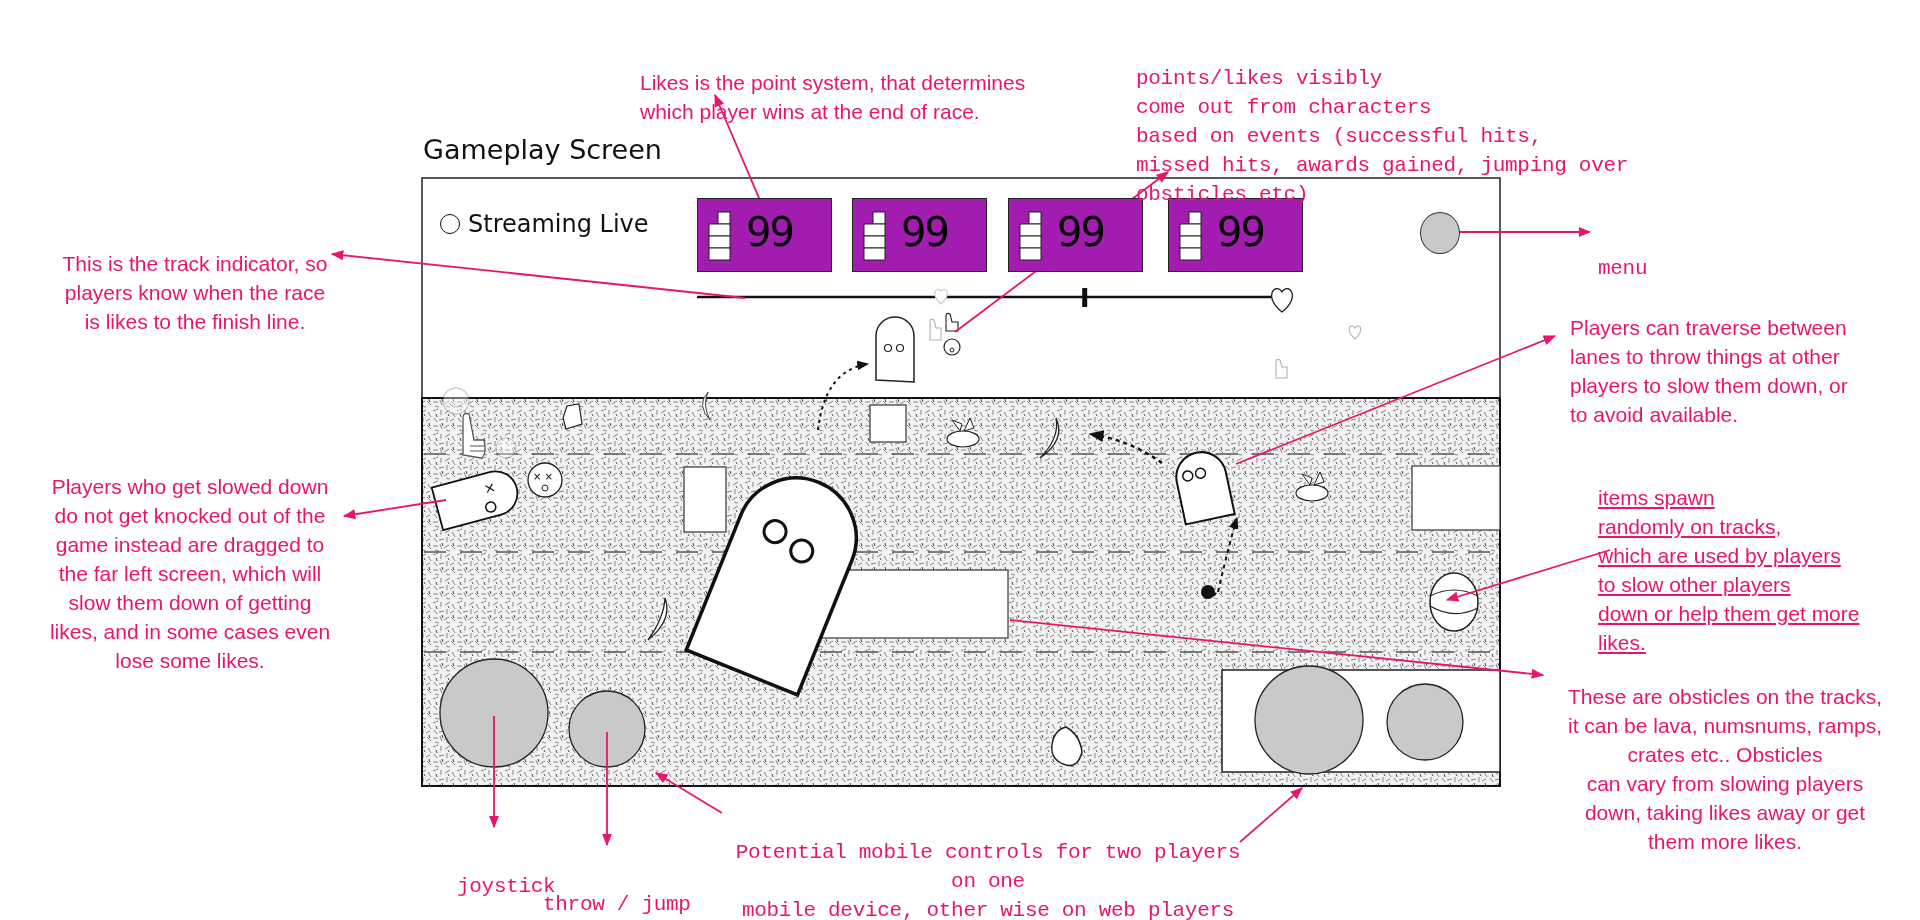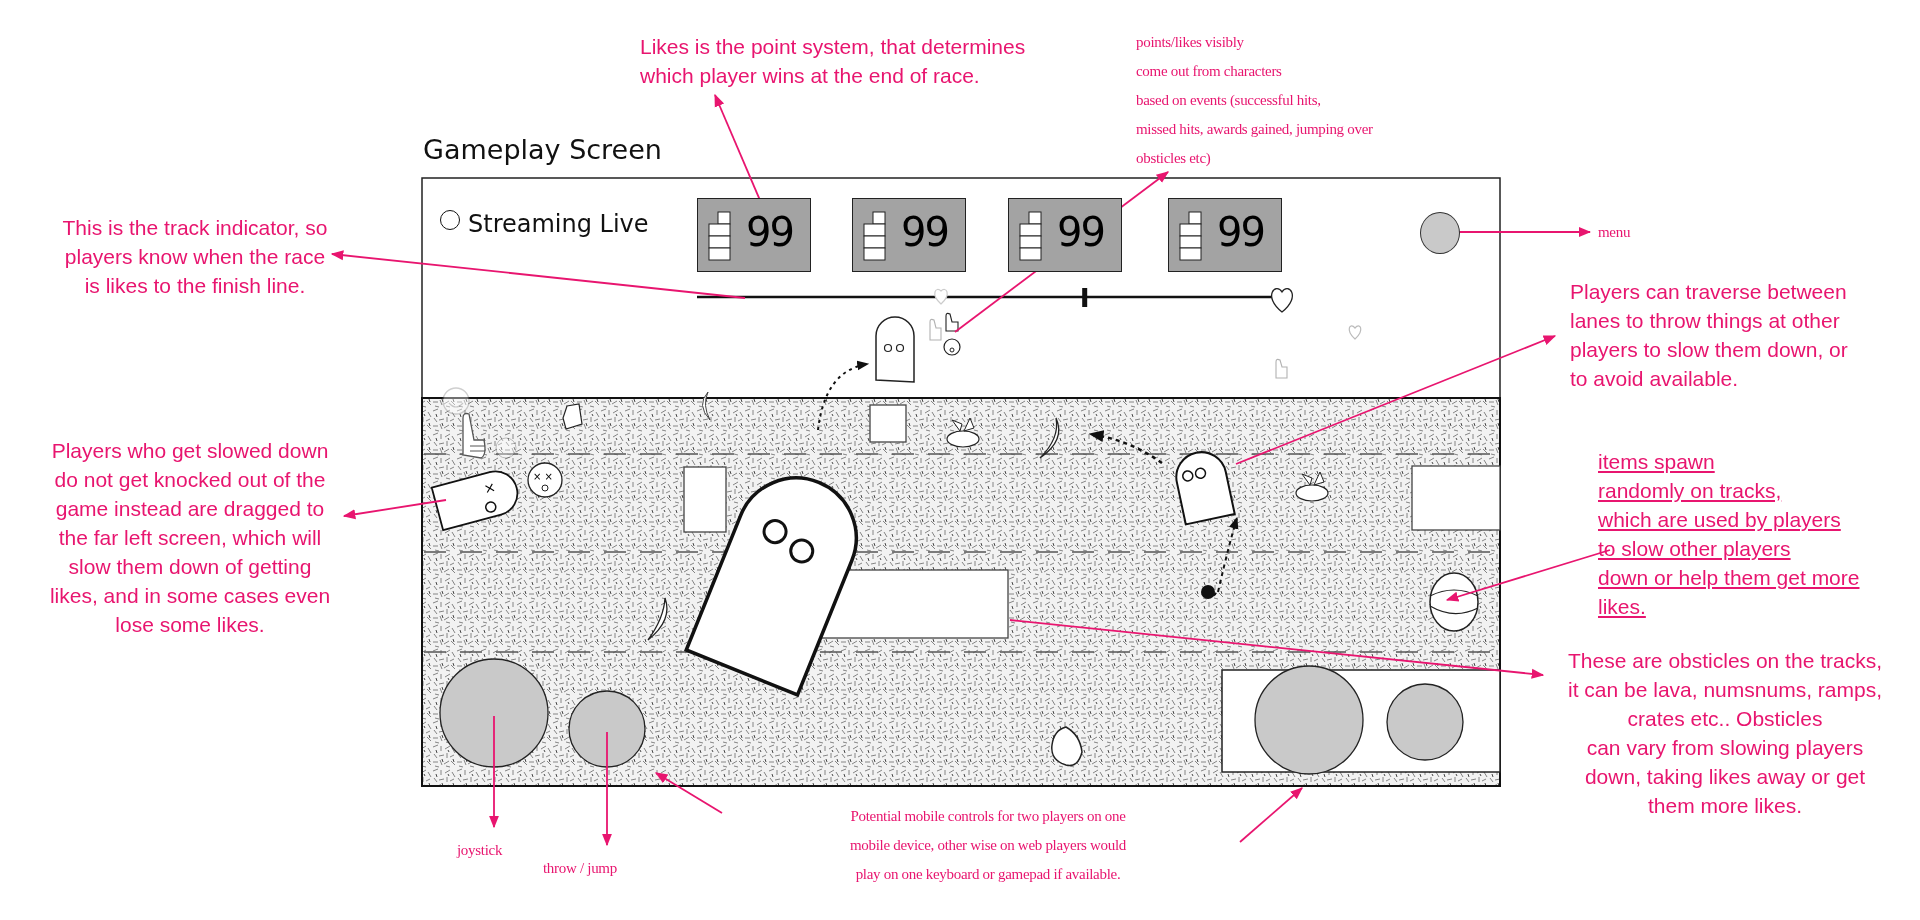--- a/index.html
+++ b/index.html
@@ -1,29 +1,29 @@
 <!DOCTYPE html>
 <html><head>
 <meta charset="utf-8">
 <style>
   html, body { margin: 0; padding: 0; background: #ffffff; }
   body { width: 1920px; height: 920px; position: relative; overflow: hidden;
          font-family: "DejaVu Sans", sans-serif; }
   #stage { position: absolute; left: 0; top: 0; width: 1920px; height: 920px; }
   .note { position: absolute; color: #e8156f; font-family: "Liberation Sans", sans-serif;
-          font-size: 21px; line-height: 29px; white-space: pre-line; }
+          font-size: 21px; line-height: 29px; white-space: pre-line; margin-top: 36px; }
   .note.center { text-align: center; }
-  .note.narrow { font-family: Liberation Serif, serif; font-size: 15px; letter-spacing: -0.3px; }
+  .note.narrow { font-family: Liberation Mono, monospace; font-size: 21px; letter-spacing: -0.3px; }
   .title { position: absolute; left: 423px; top: 134px; font-size: 27px; color: #111;
            font-family: "DejaVu Sans", sans-serif; }
   .stream { position: absolute; left: 440px; top: 210px; font-size: 24px; color: #111;
-            font-family: "DejaVu Sans", sans-serif; display: flex; gap: 8px; }
+            font-family: "DejaVu Sans", sans-serif; display: flex; align-items: center; gap: 8px; }
   .stream .dot { width: 20px; height: 20px; border: 1.5px solid #111; border-radius: 50%; box-sizing: border-box; }
-  .score { position: absolute; top: 198px; width: 114px; height: 74px; border: 1.3px solid #222;
-           box-sizing: border-box; background: #a3a3a3; }
+  .score { position: absolute; top: 198px; width: 135px; height: 74px; border: 1.3px solid #222;
+           box-sizing: border-box; background: #a21caf; }
   .score .num { position: absolute; left: 48px; top: 10px; font-size: 40px; color: #000;
                 font-family: "DejaVu Sans", sans-serif; letter-spacing: -2px; }
   .score svg { position: absolute; left: 10px; top: 12px; }
   .menu-btn { position: absolute; left: 1420px; top: 212px; width: 40px; height: 42px;
               border-radius: 50%; background: #c9c9c9; border: 1.5px solid #333; box-sizing: border-box; }
 </style>
 </head>
 <body>
 
 <svg id="stage" width="1920" height="920" viewBox="0 0 1920 920">

